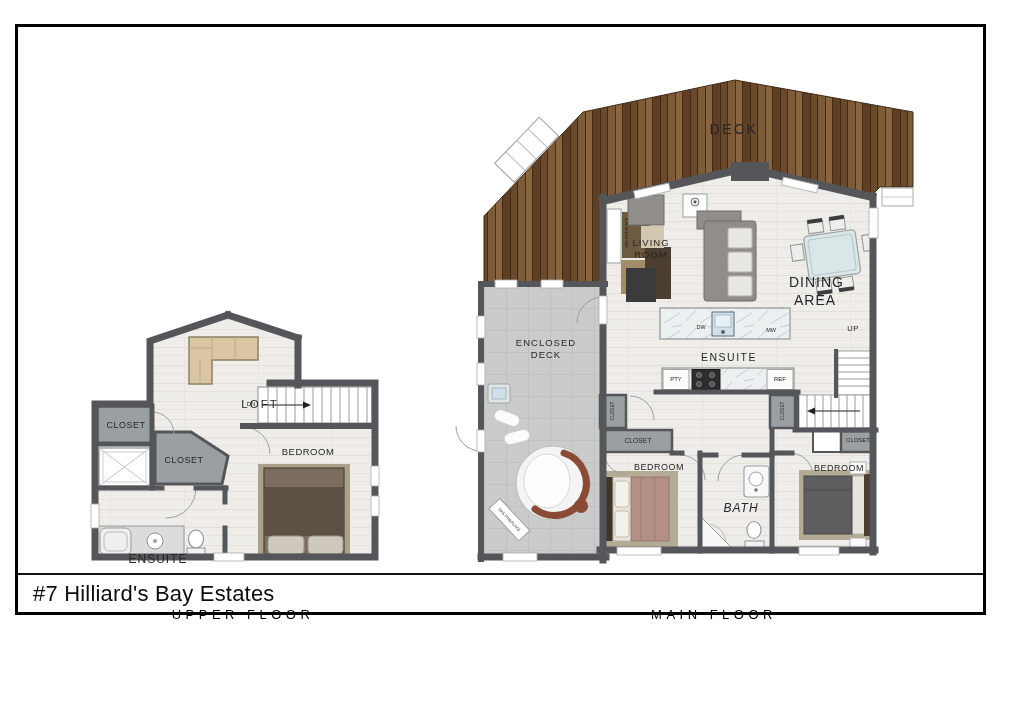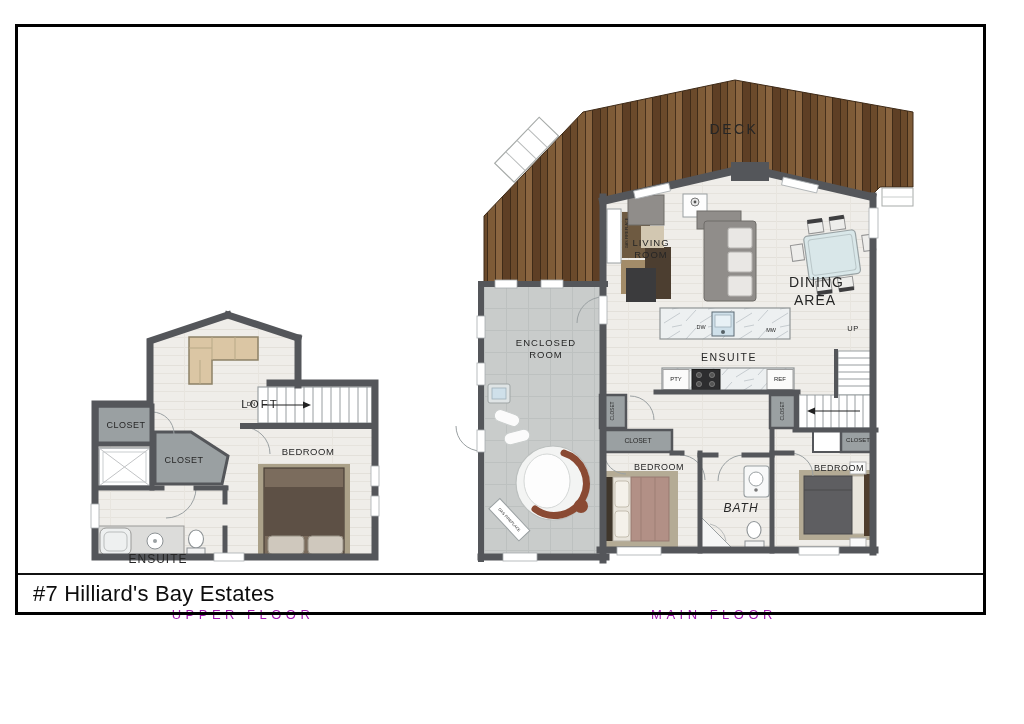--- a/index.html
+++ b/index.html
@@ -3,21 +3,21 @@
 <meta charset="utf-8">
 <style>
   html,body{margin:0;padding:0;background:#ffffff;}
   .stage{position:relative;width:1024px;height:724px;background:#ffffff;overflow:hidden;
          font-family:"Liberation Sans", sans-serif;}
   .plan{position:absolute;}
   .lbl{position:absolute;transform:translate(-50%,-50%);color:#262626;font-weight:400;
        white-space:nowrap;z-index:3;text-align:center;line-height:1.25;}
   .wrap{white-space:normal;}
   .caption{position:absolute;transform:translate(-50%,-50%);font-size:13px;letter-spacing:4.5px;
-           color:#a21caf;font-weight:500;z-index:3;white-space:nowrap;}
+           color:#000000;font-weight:500;z-index:3;white-space:nowrap;}
   .frame{position:absolute;left:15px;top:24px;width:971px;height:591px;border:3px solid #000;
          box-sizing:border-box;z-index:5;pointer-events:none;}
   .title-band{position:absolute;left:0;right:0;bottom:0;height:37px;border-top:2.5px solid #111;
               display:flex;align-items:center;}
   .title{font-size:22px;color:#0d0d0d;padding-left:15px;letter-spacing:0.2px;}
   .logo{position:absolute;left:10px;top:8px;z-index:1;}
   .logo-text{position:absolute;left:-8px;top:106px;font-size:23px;letter-spacing:1px;
              color:#a2a2a4;font-weight:400;white-space:nowrap;}
   .logo-text sup{font-size:10px;}
 </style>
@@ -322,21 +322,21 @@
   <div class="lbl" style="left:224px;top:404px;font-size:11.5px;letter-spacing:2px;margin-left:36px;">LOFT</div>
   <div class="lbl" style="left:251px;top:405px;font-size:7px;transform:translate(-50%,-50%) scale(.85);">DN</div>
   <div class="lbl" style="left:126px;top:426px;font-size:9px;letter-spacing:.5px;">CLOSET</div>
   <div class="lbl" style="left:184px;top:461px;font-size:9px;letter-spacing:.5px;">CLOSET</div>
   <div class="lbl" style="left:158px;top:511px;font-size:12px;letter-spacing:1px;margin-top:48px;">ENSUITE</div>
   <div class="lbl" style="left:308px;top:452px;font-size:9.5px;letter-spacing:.5px;">BEDROOM</div>
 
   <div class="lbl" style="left:734px;top:130px;font-size:14px;letter-spacing:2.5px;">DECK</div>
   <div class="lbl wrap" style="left:651px;top:249px;font-size:9.5px;letter-spacing:1px;width:56px;">LIVING ROOM</div>
   <div class="lbl wrap" style="left:815px;top:291px;font-size:14px;letter-spacing:1px;width:52px;">DINING AREA</div>
-  <div class="lbl wrap" style="left:546px;top:349px;font-size:9.5px;letter-spacing:1px;width:76px;">ENCLOSED ROOM</div>
+  <div class="lbl wrap" style="left:546px;top:349px;font-size:9.5px;letter-spacing:1px;width:76px;">ENCLOSED DECK</div>
   <div class="lbl" style="left:729px;top:358px;font-size:10.5px;letter-spacing:1.5px;">ENSUITE</div>
   <div class="lbl" style="left:701px;top:328px;font-size:7px;transform:translate(-50%,-50%) scale(.78);">DW</div>
   <div class="lbl" style="left:771px;top:331px;font-size:7px;transform:translate(-50%,-50%) scale(.78);">MW</div>
   <div class="lbl" style="left:676px;top:380px;font-size:7px;transform:translate(-50%,-50%) scale(.85);">PTY</div>
   <div class="lbl" style="left:780px;top:380px;font-size:7px;transform:translate(-50%,-50%) scale(.85);">REF</div>
   <div class="lbl" style="left:853px;top:329px;font-size:7.5px;letter-spacing:.5px;">UP</div>
   <div class="lbl" style="left:741px;top:508px;font-size:12px;letter-spacing:1px;font-style:italic;">BATH</div>
   <div class="lbl" style="left:659px;top:468px;font-size:9px;letter-spacing:.5px;">BEDROOM</div>
   <div class="lbl" style="left:839px;top:469px;font-size:9px;letter-spacing:.5px;">BEDROOM</div>
   <div class="lbl" style="left:638px;top:441px;font-size:7.5px;transform:translate(-50%,-50%) scale(.9);">CLOSET</div>

